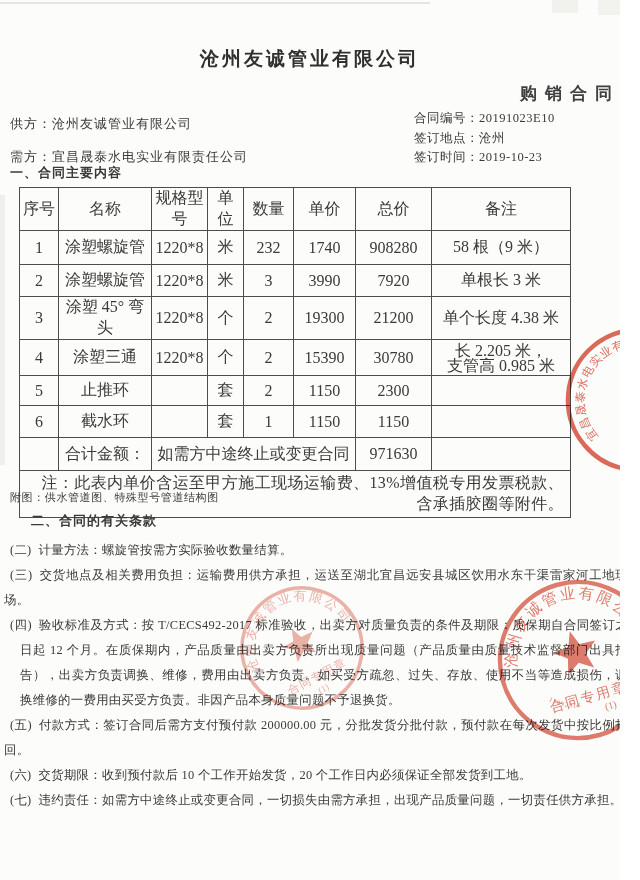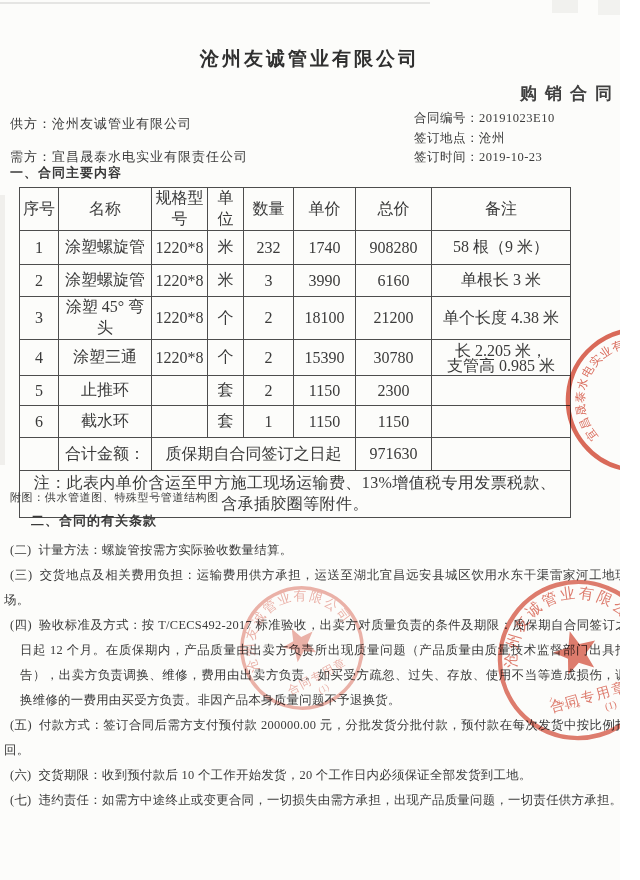--- a/index.html
+++ b/index.html
@@ -30,21 +30,21 @@
     border-collapse:collapse; table-layout:fixed;
     font-size:16px; color:#3a3a3a;
   }
   table.items td,table.items th{
     border:1px solid #4d4d4d; text-align:center; vertical-align:middle;
     font-weight:normal; padding:0 2px; overflow:hidden;
   }
   tr.hdr{height:28px;} tr.r1{height:34px;} tr.r2{height:32px;} tr.r3{height:34px;}
   tr.r4{height:36px;} tr.r5{height:30px;} tr.r6{height:32px;} tr.total{height:33px;}
   tr.note{height:38px;}
-  tr.note td{text-align:center; padding:2px 6px; letter-spacing:.4px;}
+  tr.note td{text-align:right; padding:2px 6px; letter-spacing:.4px;}
   td.rk{line-height:15px;}
 
   .attachment{position:absolute; left:10px; top:490px; font-size:11px; letter-spacing:.6px;}
   .clauses{position:absolute; left:4px; top:538px; width:624px;
     font-size:12.4px; line-height:25px; text-align:justify; letter-spacing:.3px;}
   .clause{margin:0; text-indent:6px;}
   .clause .marker{margin-right:7px;}
   .clause.c4{padding-left:16px; text-indent:-10px;}
 
   .seal{position:absolute; mix-blend-mode:multiply; pointer-events:none;}
@@ -109,30 +109,30 @@
       <td>908280</td>
       <td>58 根（9 米）</td>
     </tr>
     <tr class="r2">
       <td>2</td>
       <td>涂塑螺旋管</td>
       <td>1220*8</td>
       <td>米</td>
       <td>3</td>
       <td>3990</td>
-      <td>6160</td>
+      <td>7920</td>
       <td>单根长 3 米</td>
     </tr>
     <tr class="r3">
       <td>3</td>
       <td>涂塑 45° 弯头</td>
       <td>1220*8</td>
       <td>个</td>
       <td>2</td>
-      <td>18100</td>
+      <td>19300</td>
       <td>21200</td>
       <td>单个长度 4.38 米</td>
     </tr>
     <tr class="r4">
       <td>4</td>
       <td>涂塑三通</td>
       <td>1220*8</td>
       <td>个</td>
       <td>2</td>
       <td>15390</td>
@@ -158,21 +158,21 @@
       <td></td>
       <td>套</td>
       <td>1</td>
       <td>1150</td>
       <td>1150</td>
       <td></td>
     </tr>
     <tr class="total">
       <td></td>
       <td>合计金额：</td>
-      <td colspan="4">质保期自合同签订之日起</td>
+      <td colspan="4">如需方中途终止或变更合同</td>
       <td>971630</td>
       <td></td>
     </tr>
     <tr class="note">
       <td colspan="8">注：此表内单价含运至甲方施工现场运输费、13%增值税专用发票税款、含承插胶圈等附件。</td>
     </tr>
   </tbody>
     </table>
 
   <div class="attachment">附图：供水管道图、特殊型号管道结构图</div>

